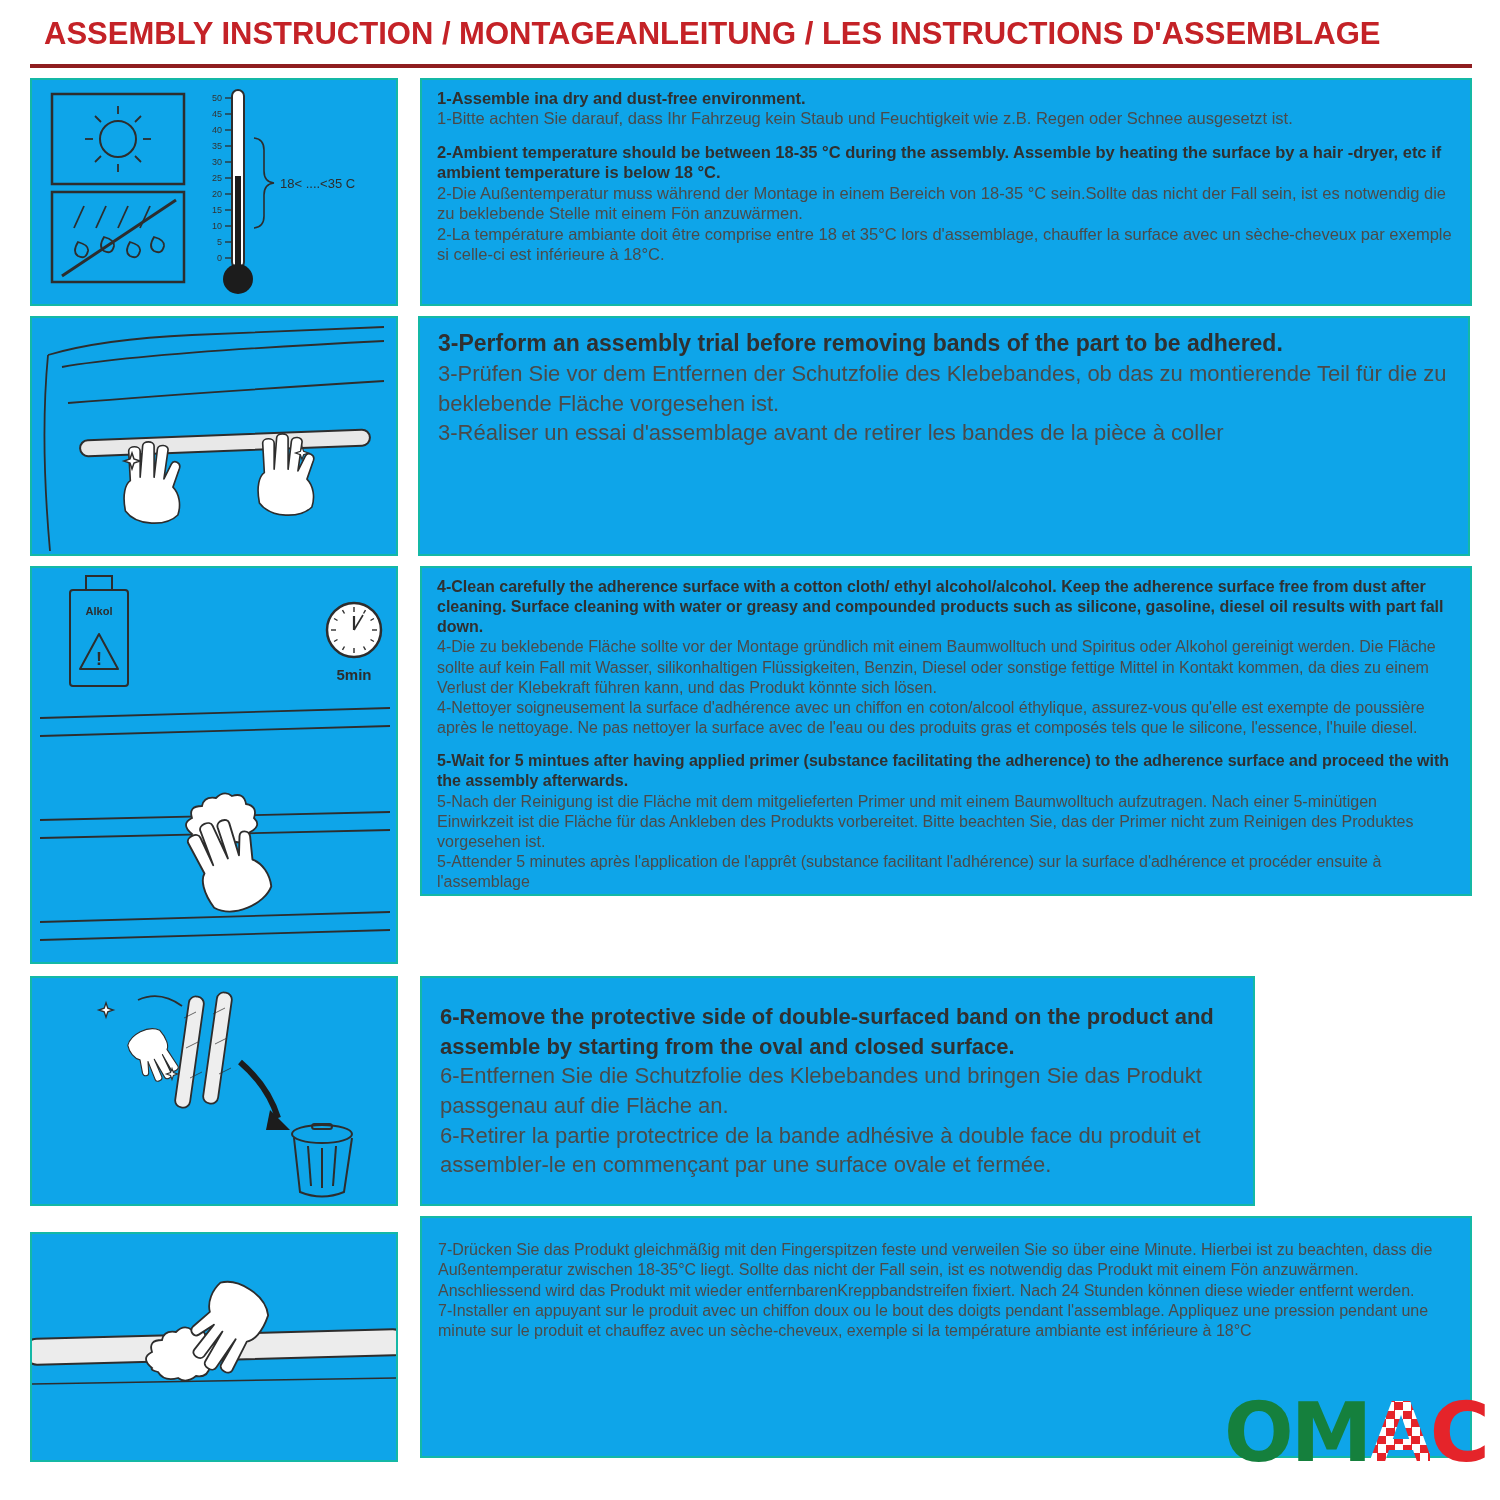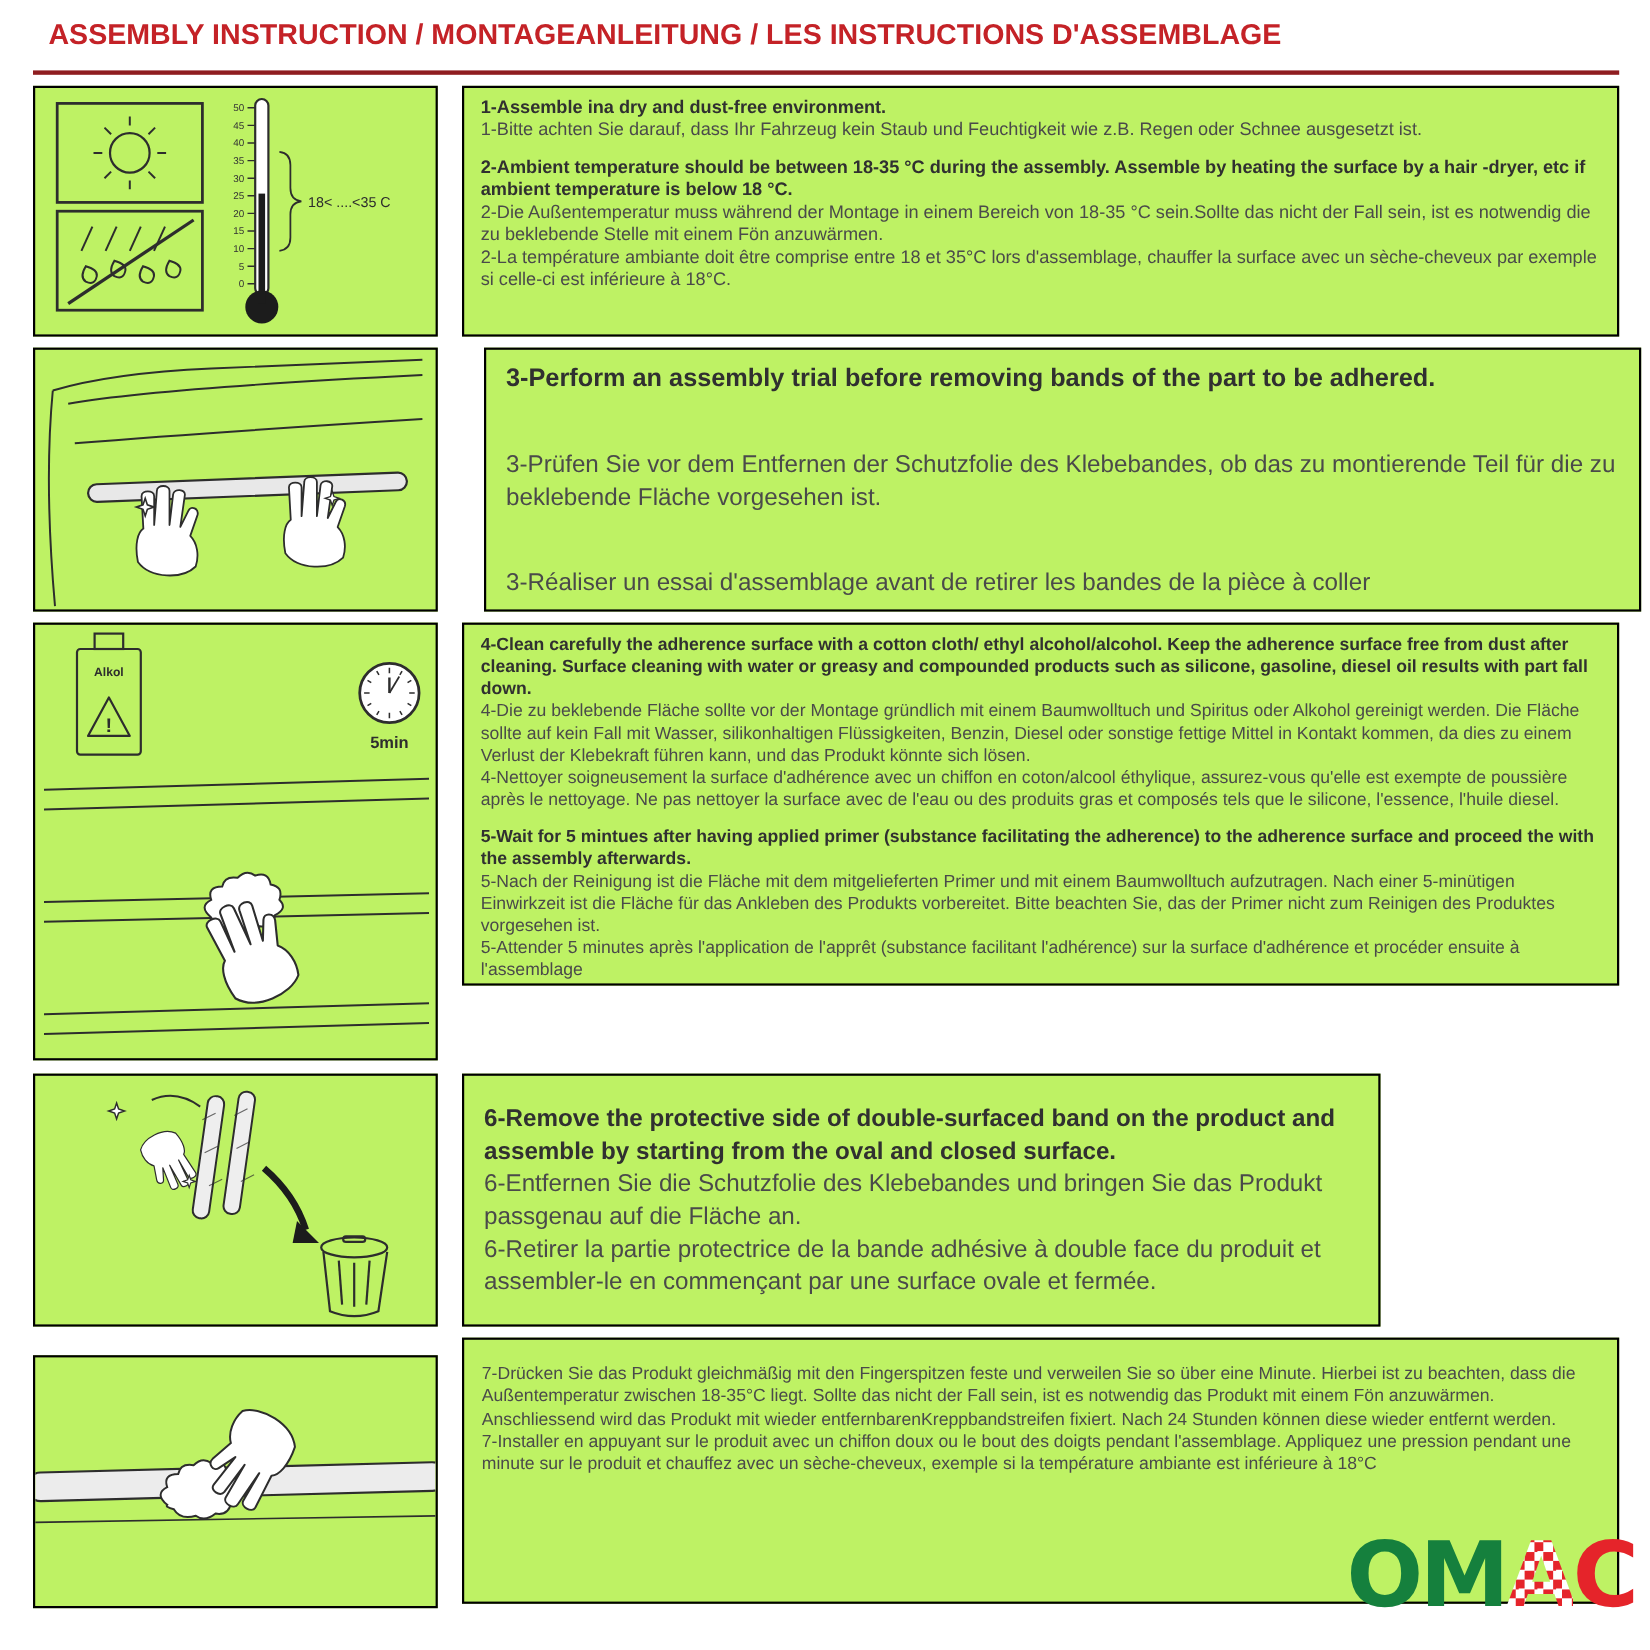--- a/index.html
+++ b/index.html
@@ -1,28 +1,28 @@
 <!DOCTYPE html>
 <html><head>
 <meta charset="utf-8">
 <style>
   *{box-sizing:border-box;margin:0;padding:0}
   html,body{width:1500px;height:1500px}
   body{position:relative;background:#fff;font-family:"Liberation Sans",sans-serif;color:#4a4a4a;overflow:hidden}
-  .box{position:absolute;border:2px solid #000000;background:#bef264;overflow:hidden}
+  .box{position:absolute;border:2px solid #14b8a6;background:#0ea5e9;overflow:hidden}
   p{color:#4a4a4a}
   .b{font-weight:bold;color:#303030}
   .gap{height:13px}
-  #title{position:absolute;left:44px;top:16px;font-size:26px;font-weight:bold;color:#c42227;white-space:nowrap;letter-spacing:0}
+  #title{position:absolute;left:44px;top:16px;font-size:31px;font-weight:bold;color:#c42227;white-space:nowrap;letter-spacing:0}
   #title-rule{position:absolute;left:30px;top:64px;width:1442px;height:4px;background:#8f1d20}
 
   #lb1{left:30px;top:78px;width:368px;height:228px}
   #rb1{left:420px;top:78px;width:1052px;height:228px;padding:8px 15px;font-size:16.5px;line-height:1.24}
   #lb2{left:30px;top:316px;width:368px;height:240px}
-  #rb2{left:440px;top:316px;width:1052px;height:240px;padding:10px 18px;display:flex;flex-direction:column;justify-content:space-between;font-size:22px;line-height:1.35}
+  #rb2{left:418px;top:316px;width:1052px;height:240px;padding:10px 18px;display:flex;flex-direction:column;justify-content:flex-start;font-size:22px;line-height:1.35}
   #rb2 .b{font-size:23px}
   #lb3{left:30px;top:566px;width:368px;height:398px}
   #rb3{left:420px;top:566px;width:1052px;height:330px;padding:9px 15px;font-size:16px;line-height:1.26}
   #lb4{left:30px;top:976px;width:368px;height:230px}
   #rb4{left:420px;top:976px;width:835px;height:230px;padding:10px 18px;display:flex;flex-direction:column;justify-content:center;font-size:22px;line-height:1.35}
   #lb5{left:30px;top:1232px;width:368px;height:230px}
   #rb5{left:420px;top:1216px;width:1052px;height:242px;padding:22px 16px 8px;font-size:16px;line-height:1.27}
 
   .illus{display:block;width:100%;height:100%}
   svg{font-family:inherit}

